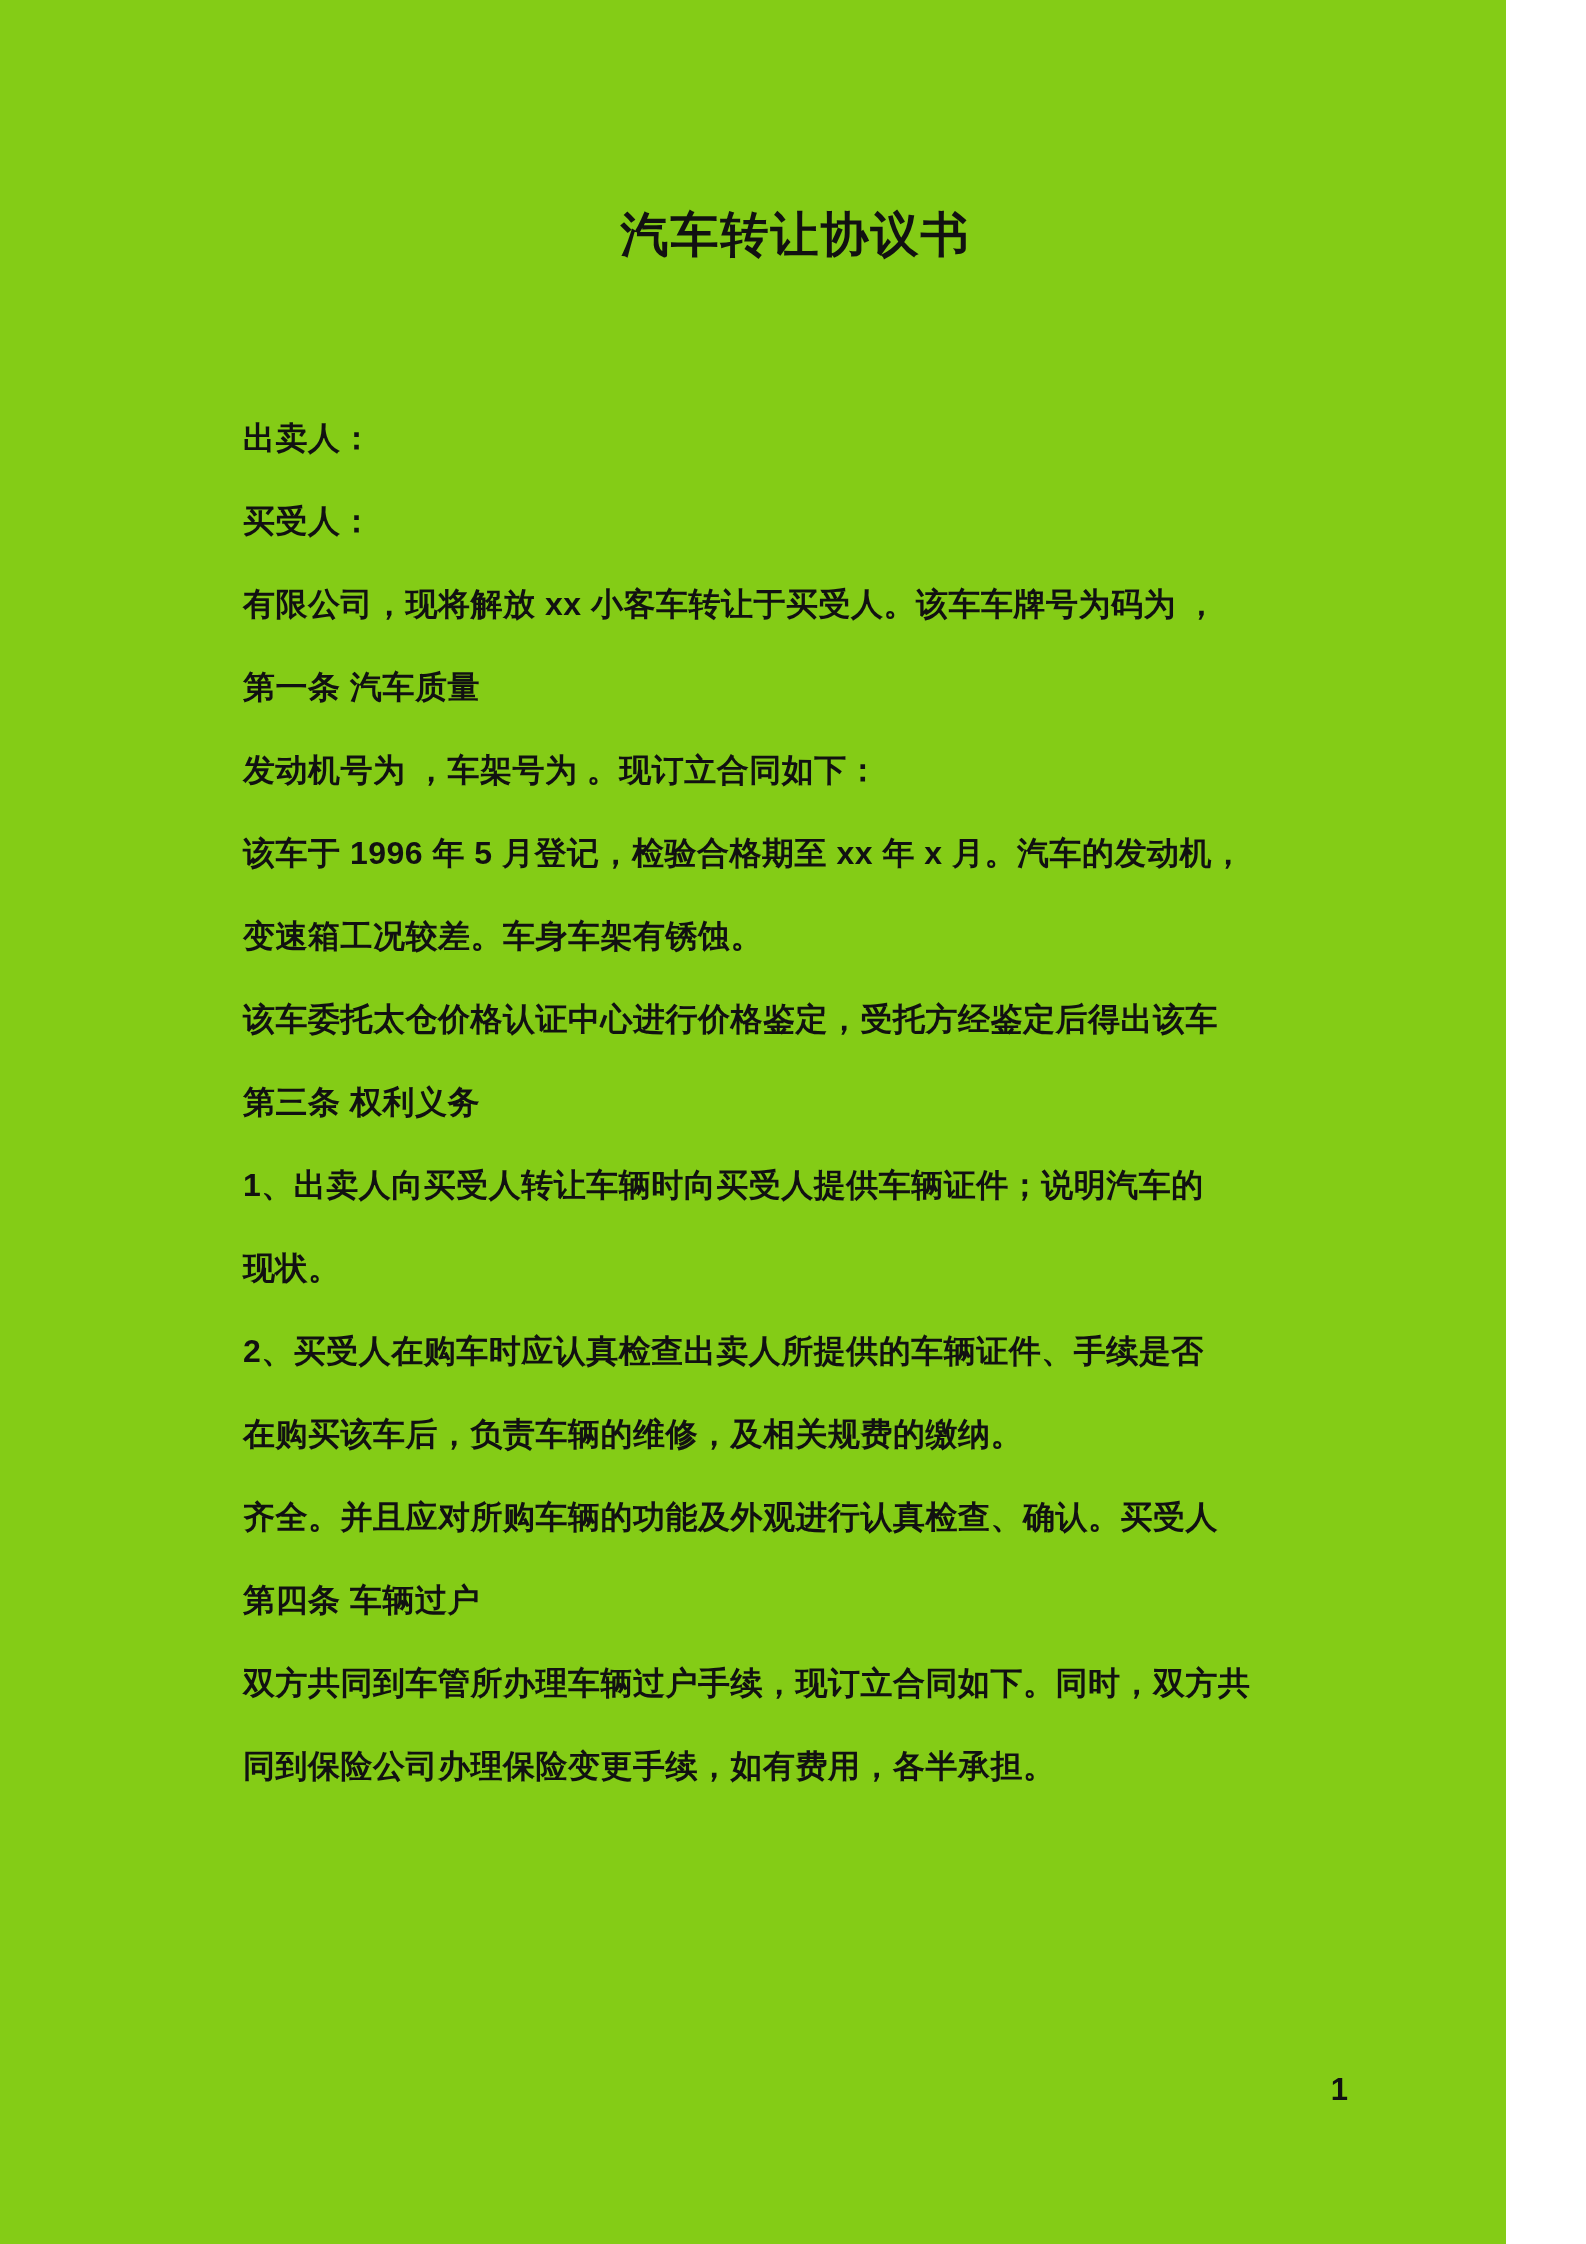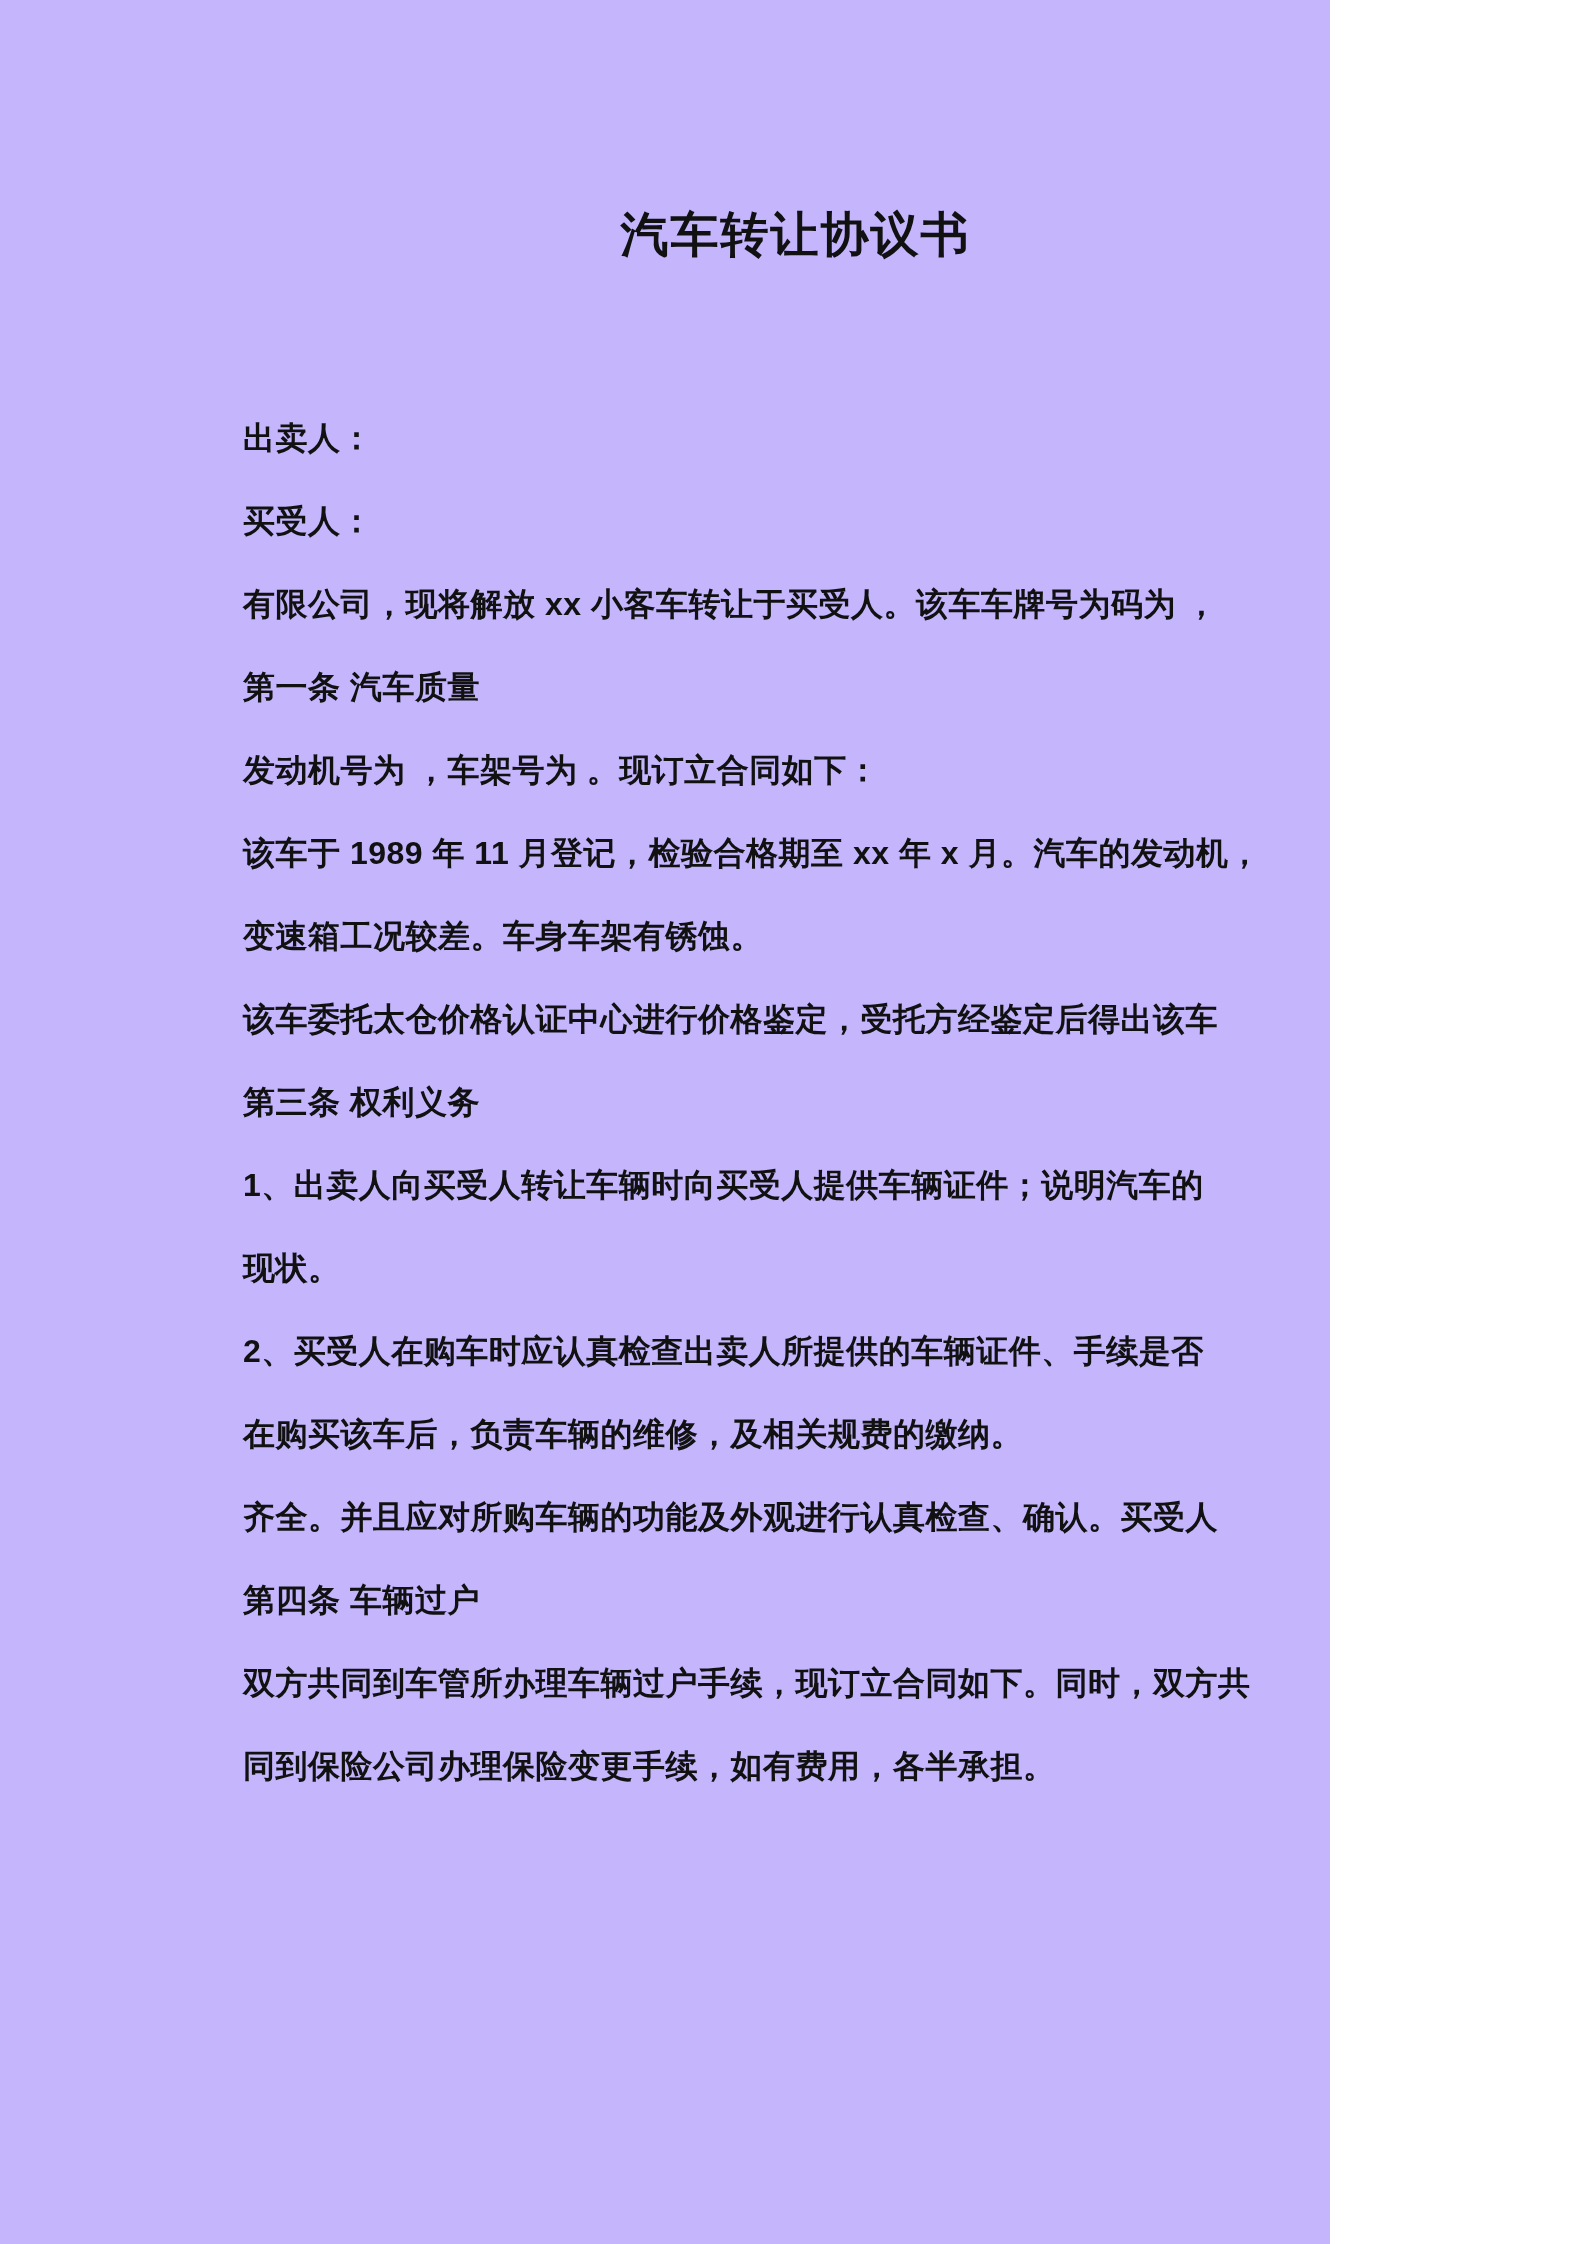--- a/index.html
+++ b/index.html
@@ -2,23 +2,23 @@
 <html><head>
 <meta charset="utf-8">
 <style>
   html, body {
     margin: 0;
     padding: 0;
     background: #ffffff;
   }
   .page {
     position: relative;
-    width: 1330px;
+    width: 1506px;
     height: 2244px;
-    background: #c4b5fd;
+    background: #84cc16;
     font-family: "Liberation Sans", sans-serif;
     color: #111111;
     overflow: hidden;
   }
   .doc-title {
     position: absolute;
     top: 200px;
     left: 243px;
     width: 1105px;
     text-align: center;
@@ -61,21 +61,21 @@
 
 <div class="page">
   <div class="doc-title">汽车转让协议书</div>
 
   <div class="doc-body" id="doc-lines">
       <div class="doc-line">出卖人：</div>
       <div class="doc-line">买受人：</div>
       <div class="doc-line">有限公司，现将解放 xx 小客车转让于买受人。该车车牌号为码为 ，</div>
       <div class="doc-line bold">第一条 汽车质量</div>
       <div class="doc-line">发动机号为 ，车架号为 。现订立合同如下：</div>
-      <div class="doc-line">该车于 1989 年 11 月登记，检验合格期至 xx 年 x 月。汽车的发动机，</div>
+      <div class="doc-line">该车于 1996 年 5 月登记，检验合格期至 xx 年 x 月。汽车的发动机，</div>
       <div class="doc-line">变速箱工况较差。车身车架有锈蚀。</div>
       <div class="doc-line">该车委托太仓价格认证中心进行价格鉴定，受托方经鉴定后得出该车</div>
       <div class="doc-line bold">第三条 权利义务</div>
       <div class="doc-line">1、出卖人向买受人转让车辆时向买受人提供车辆证件；说明汽车的</div>
       <div class="doc-line">现状。</div>
       <div class="doc-line">2、买受人在购车时应认真检查出卖人所提供的车辆证件、手续是否</div>
       <div class="doc-line">在购买该车后，负责车辆的维修，及相关规费的缴纳。</div>
       <div class="doc-line">齐全。并且应对所购车辆的功能及外观进行认真检查、确认。买受人</div>
       <div class="doc-line bold">第四条 车辆过户</div>
       <div class="doc-line">双方共同到车管所办理车辆过户手续，现订立合同如下。同时，双方共</div>

